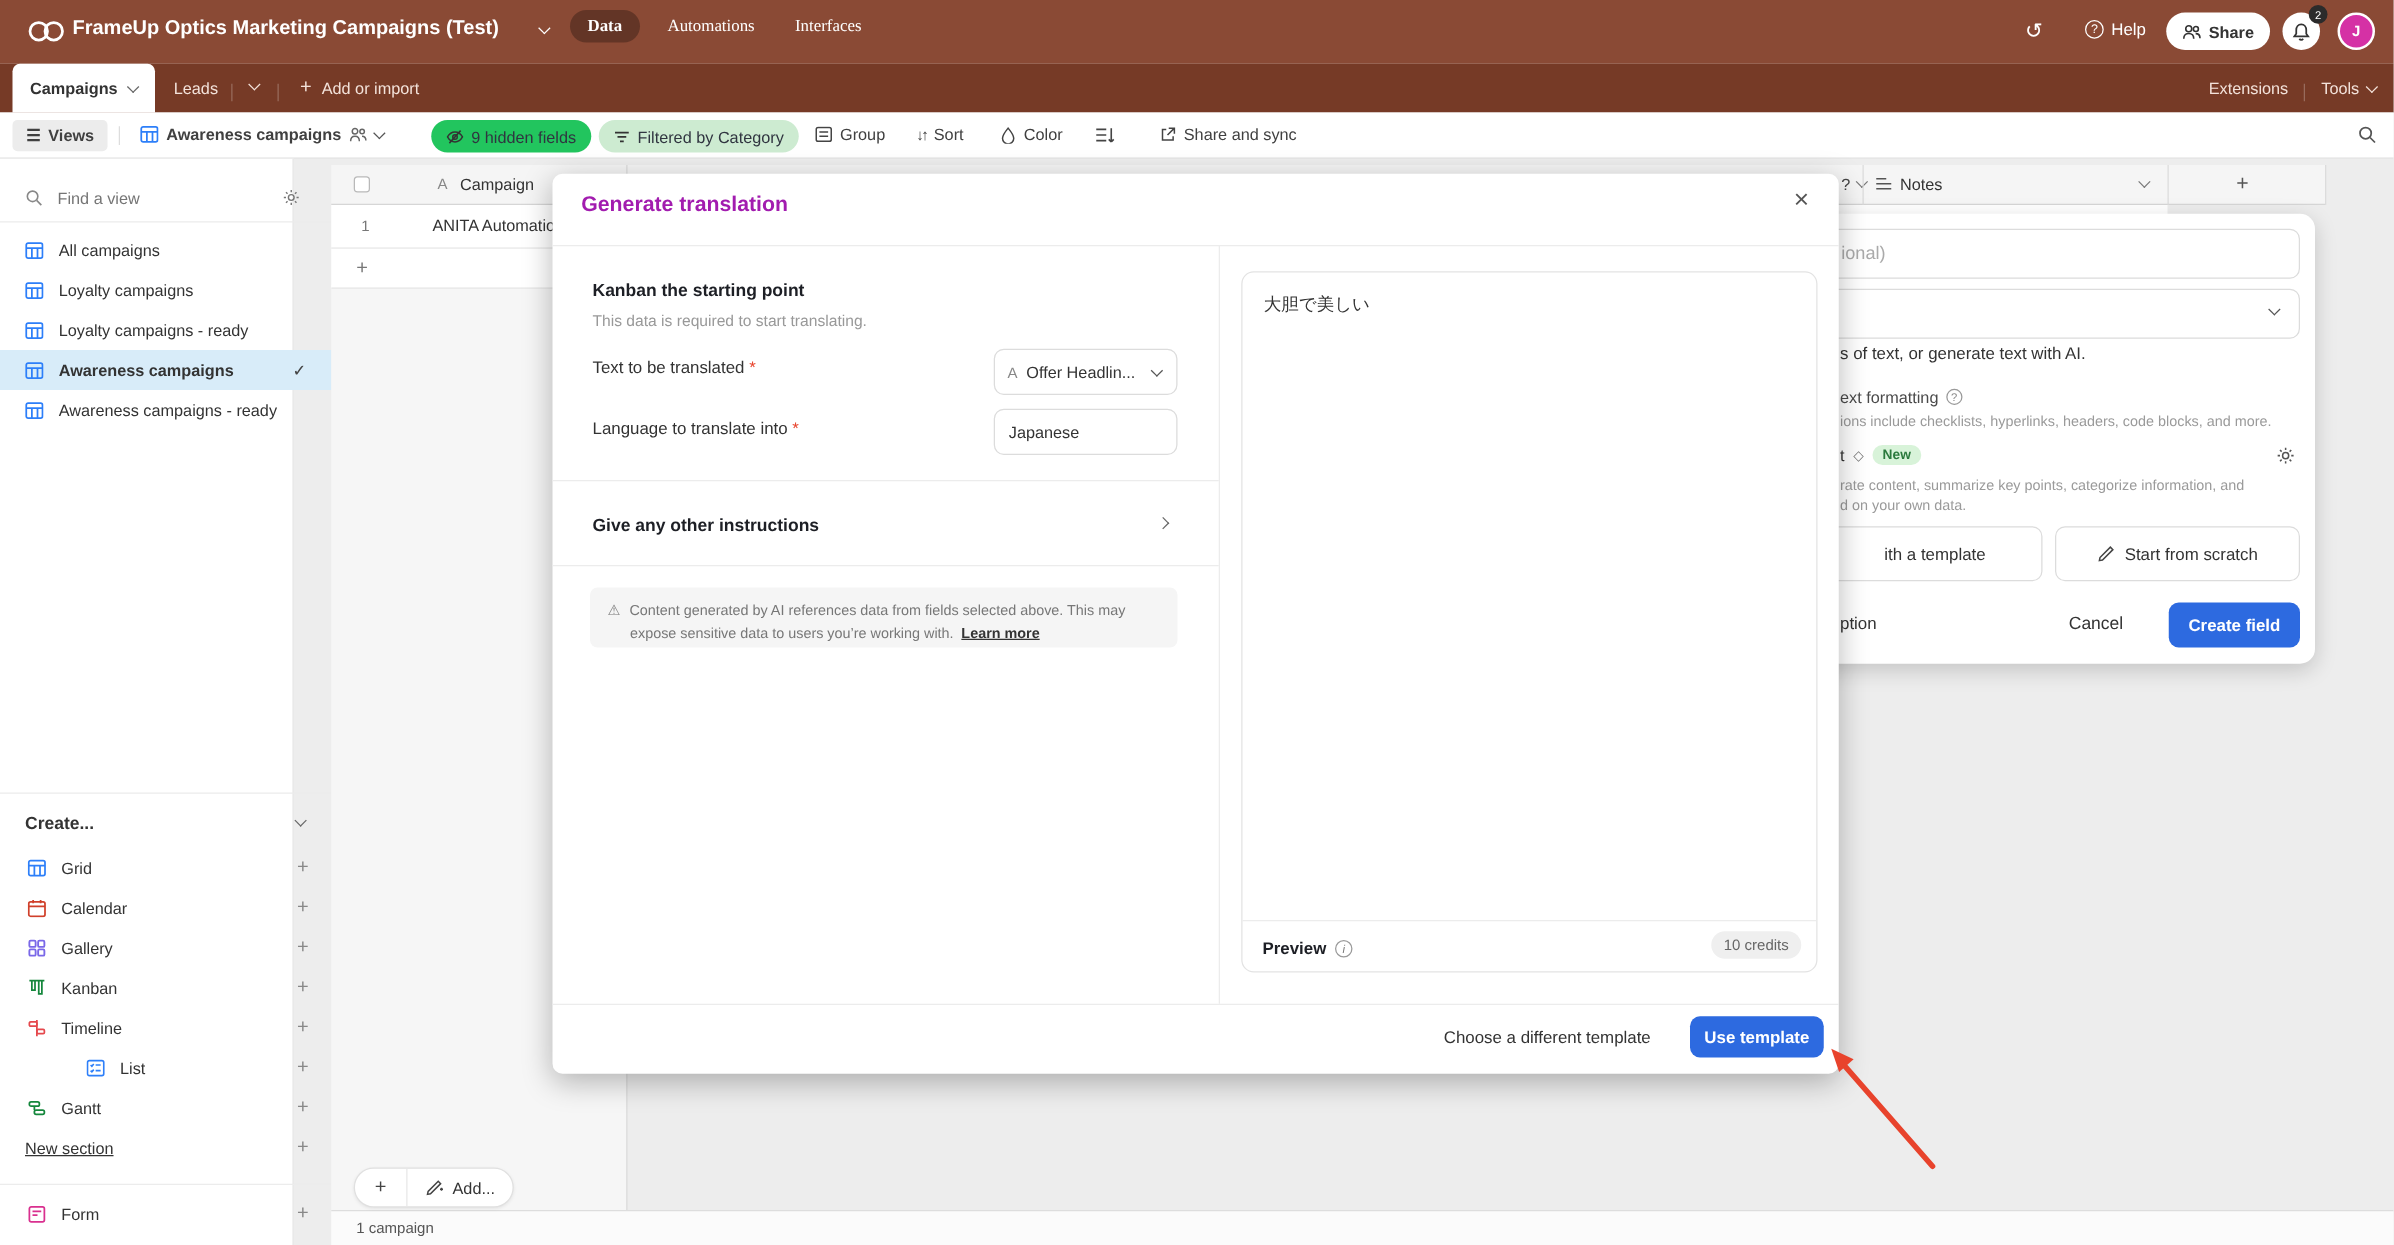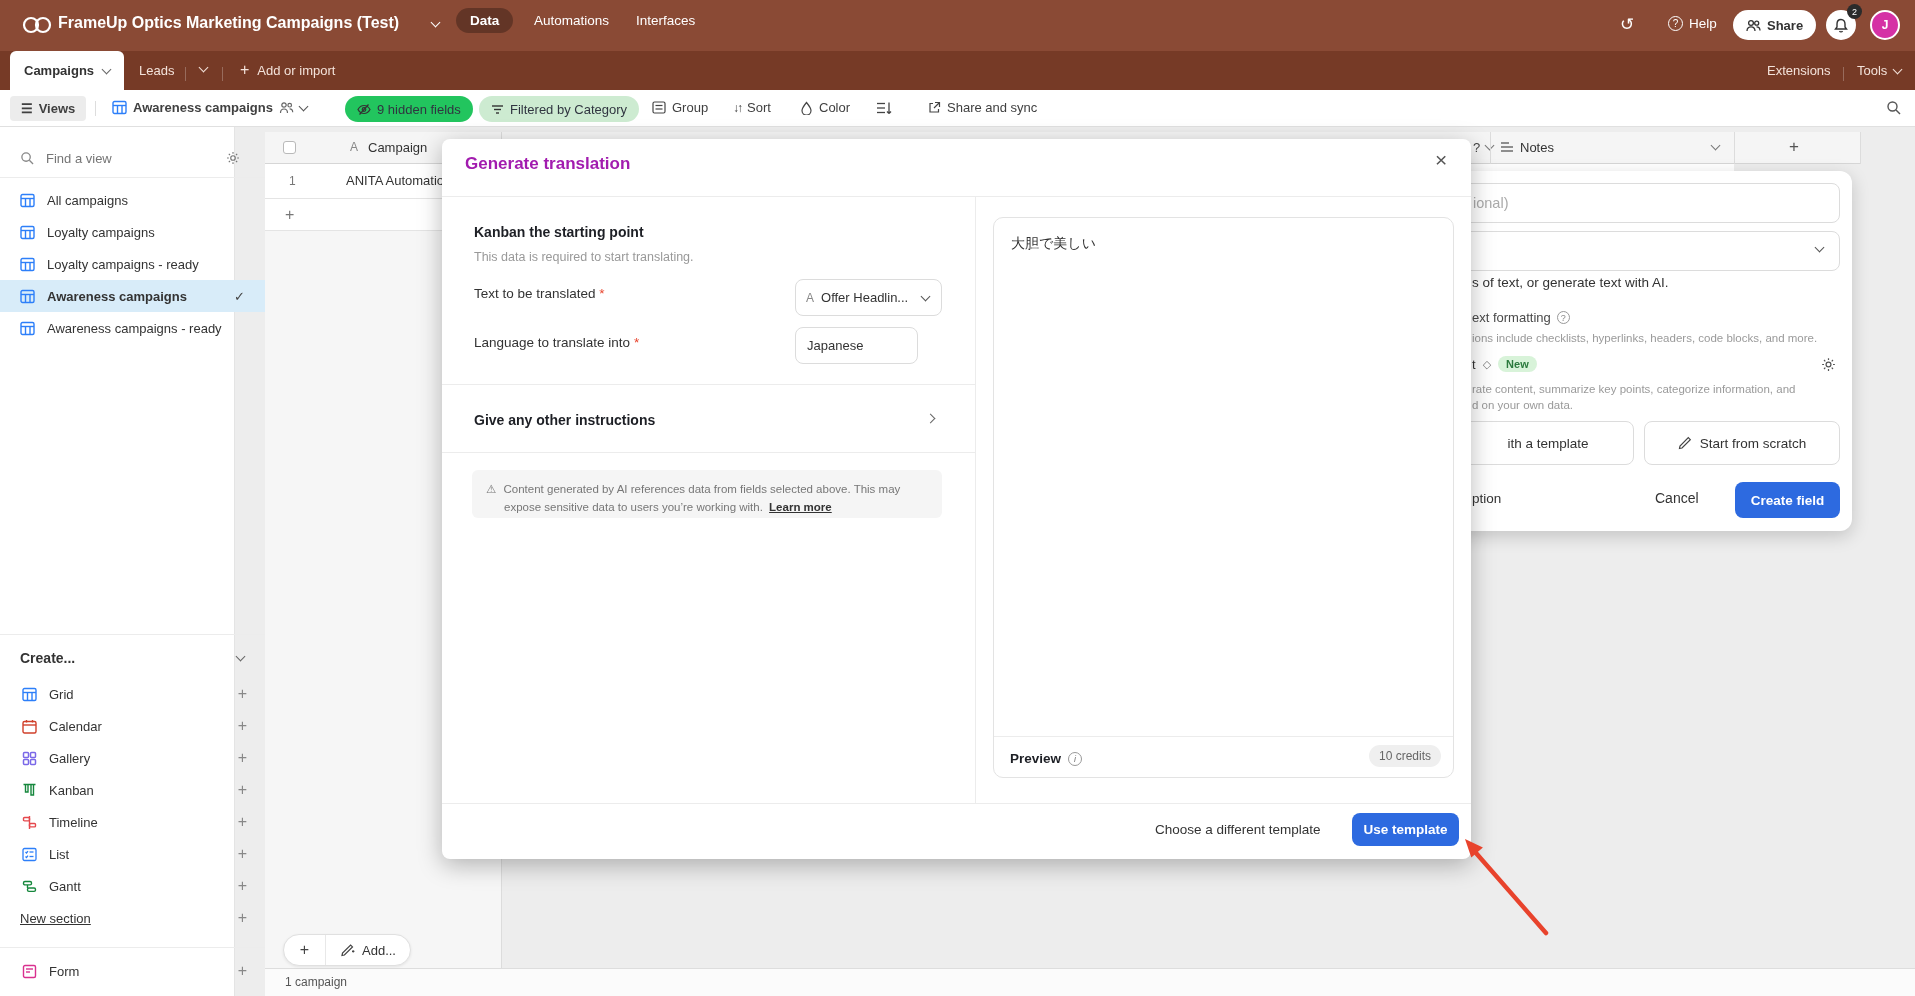--- a/index.html
+++ b/index.html
@@ -11,21 +11,21 @@
   .abs { position:absolute; }
   .flex { display:flex; align-items:center; }
   .chev { display:inline-block; width:7px; height:7px;
           border-right:1.6px solid currentColor; border-bottom:1.6px solid currentColor;
           transform:rotate(45deg); margin-top:-3px; }
   .chev-right { transform:rotate(-45deg); }
   svg { display:block; }
 
   
   .topbar { left:0; top:0; width:1915px; height:51px; background:#8a4a35; color:#fff; }
-  .tab-pill { padding:5px 14px; border-radius:14px; font-size:13.5px; }
+  .tab-pill { padding:5px 14px; border-radius:14px; font-size:13.5px;font-family:Liberation Serif, serif; }
   .tab-pill.active { background:rgba(0,0,0,0.28); font-weight:bold; }
   .round-btn { background:#fff; color:#333; border-radius:15px; height:30px; display:flex; align-items:center; }
 
   
   .tabbar { left:0; top:51px; width:1915px; height:39px; background:#763a26; color:#f3e2da; font-size:13px; }
   .table-tab-active { background:#fff; color:#333; border-radius:6px 6px 0 0; height:39px; display:flex; align-items:center; padding:0 14px; font-weight:bold; }
 
   
   .toolbar { left:0; top:90px; width:1915px; height:37px; background:#fff; border-bottom:1px solid #e0e0e0; font-size:13px; color:#404040; }
   .tb-item { display:flex; align-items:center; gap:6px; }
@@ -342,21 +342,21 @@
     <span class="cicon">
         <svg width="15" height="15" viewBox="0 0 15 15" fill="none" stroke="#e5484d" stroke-width="1.4">
           <path d="M7.5 1 L7.5 14"></path>
           <rect x="1.5" y="2.5" width="6" height="3.4" rx="1"></rect>
           <rect x="7.5" y="8.5" width="6" height="3.4" rx="1"></rect>
         </svg>
       </span>
     <span>Timeline</span>
       <span class="plus">+</span>
   </div>
-  <div class="side-row" style="top:711px;">
+  <div class="side-row" style="top:711px;padding-left:47px;">
     <span class="cicon">
         <svg width="15" height="15" viewBox="0 0 15 15" fill="none" stroke="#2d7ff9" stroke-width="1.3">
           <rect x="1" y="1.5" width="13" height="12" rx="1.5"></rect>
           <path d="M3.5 5 L4.5 6 L6 4.2"></path>
           <line x1="7.5" y1="5" x2="11.5" y2="5"></line>
           <path d="M3.5 9.5 L4.5 10.5 L6 8.7"></path>
           <line x1="7.5" y1="9.5" x2="11.5" y2="9.5"></line>
         </svg>
       </span>
     <span>List</span>
@@ -495,21 +495,21 @@
   <div class="abs inputbox flex" style="left:353px;top:140px;width:147px;height:37px;padding:0 10px;gap:7px;">
     <span style="font-size:12px;color:#888;">A</span>
     <span style="font-size:13px;color:#333;white-space:nowrap;overflow:hidden;max-width:95px;">Offer Headlin...</span>
     <span class="chev" style="position:absolute;right:12px;color:#555;"></span>
   </div>
 
   <span class="abs" style="left:32px;top:196px;font-size:13.5px;color:#333;">
     <span>Language to translate into</span>
     <span style="color:#e8432c;">*</span>
   </span>
-  <input class="abs inputbox" style="left: 353px; top: 188px; width: 123px; height: 37px; padding: 0px 11px; font-size: 13px; color: rgb(51, 51, 51); font-family: inherit; outline: none;" readonly="" value="Japanese">
+  <input class="abs inputbox" style="left: 353px; top: 188px; width: 147px; height: 37px; padding: 0px 11px; font-size: 13px; color: rgb(51, 51, 51); font-family: inherit; outline: none;" readonly="" value="Japanese">
 
   <div class="abs divider" style="left:0;top:245px;width:533px;"></div>
   <div class="abs flex" style="left:32px;top:266px;width:470px;height:30px;">
     <span style="font-size:14px;font-weight:bold;color:#1d1f25;">Give any other instructions</span>
     <span class="chev chev-right" style="position:absolute;right:10px;color:#666;"></span>
   </div>
   <div class="abs divider" style="left:0;top:313px;width:533px;"></div>
 
   <div class="abs" style="left:30px;top:331px;width:470px;height:48px;background:#f5f5f5;border-radius:6px;padding:9px 12px 0 14px;">
     <span style="font-size:11.5px;color:#777;">

